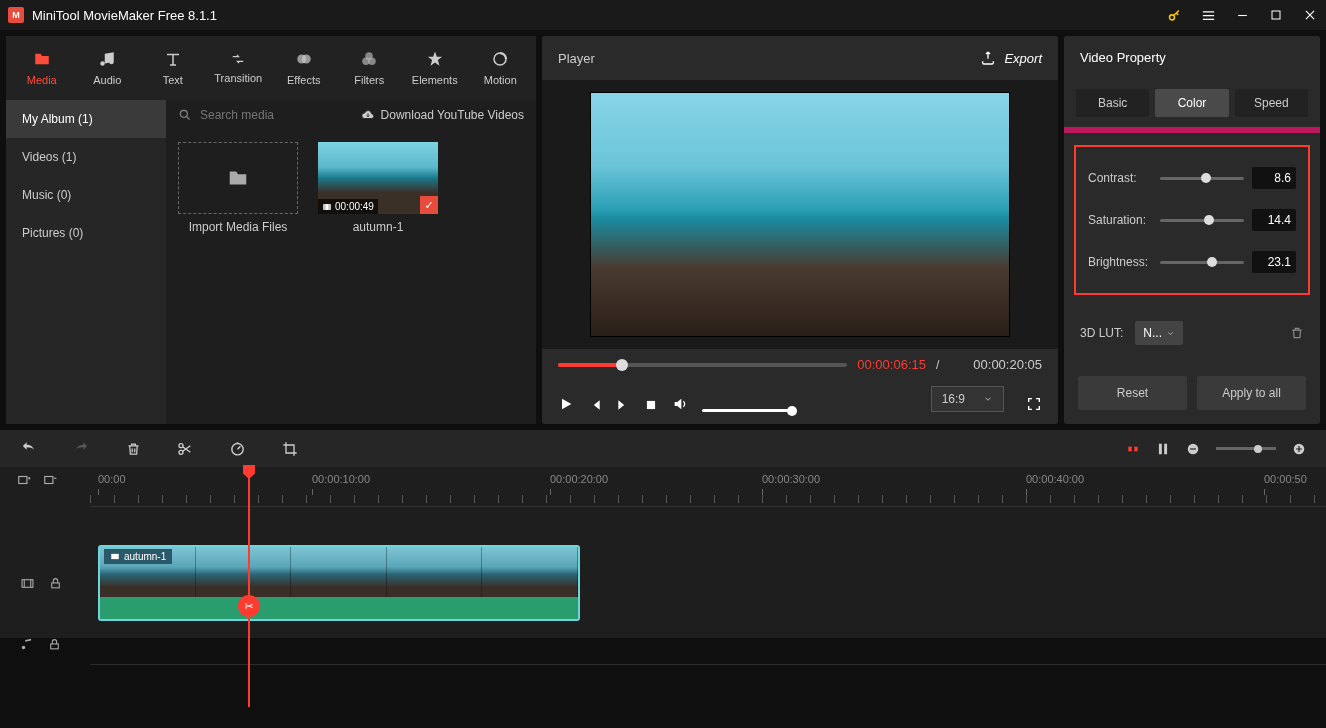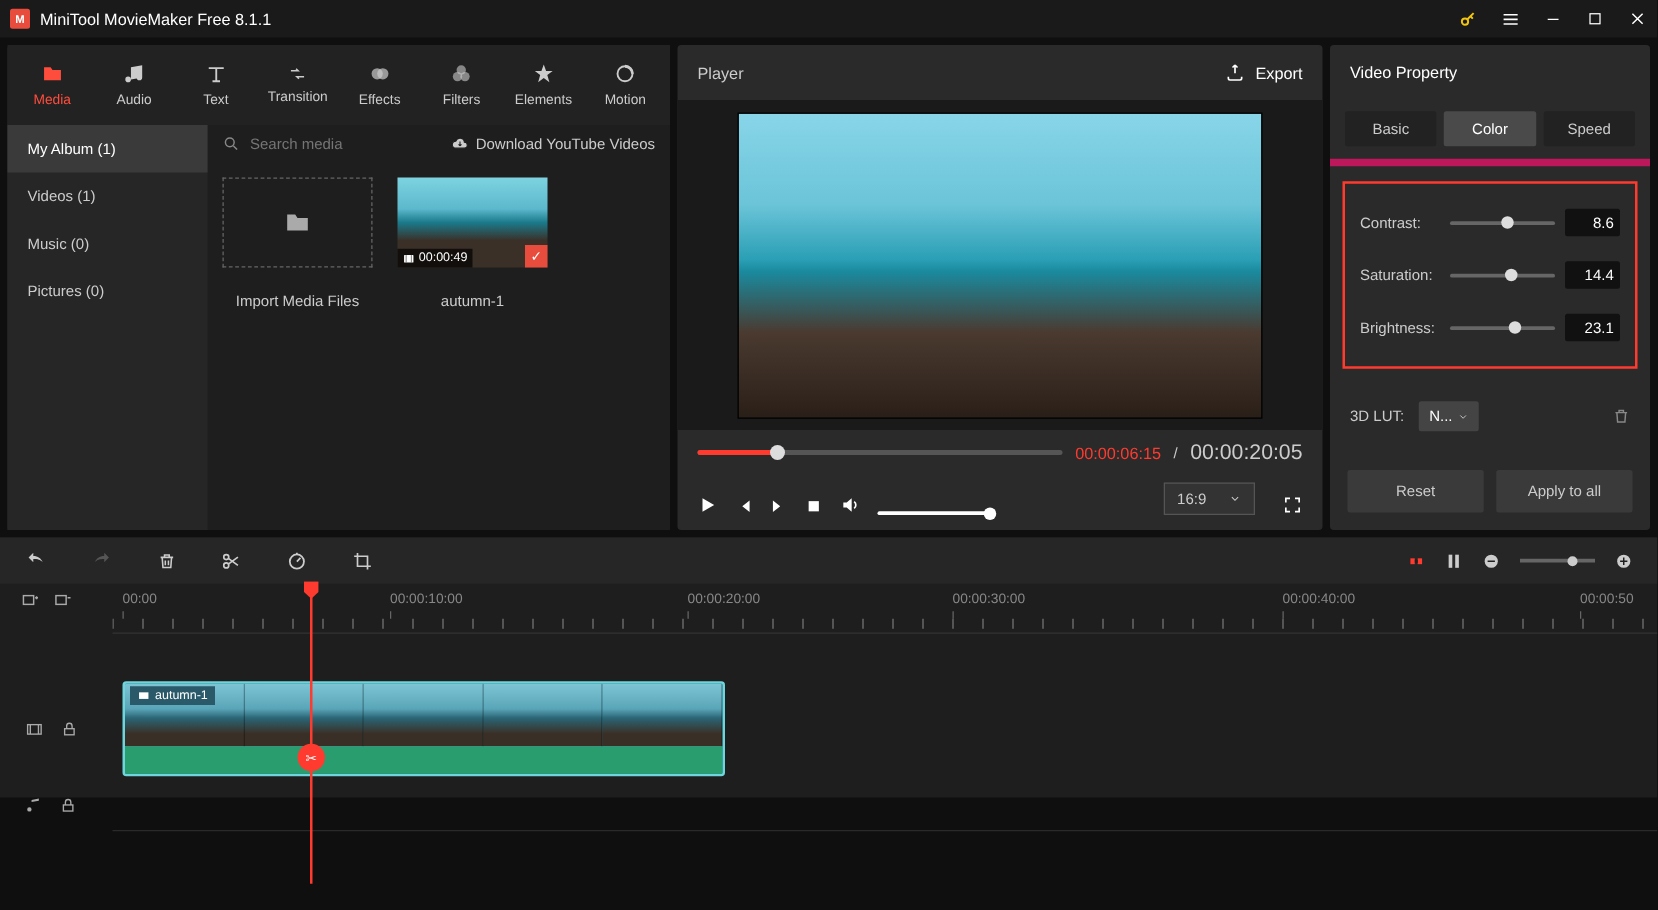--- a/index.html
+++ b/index.html
@@ -26,40 +26,40 @@
 .tab .label { font-size: 11px; }
 .media-area { flex: 1; display: flex; background: #1e1e1e; }
 .album-list { width: 160px; background: #262626; }
 .album-item { padding: 12px 16px; cursor: pointer; font-size: 12px; color: #ccc; }
 .album-item.active { background: #3a3a3a; color: #fff; }
 .media-content { flex: 1; display: flex; flex-direction: column; }
 .media-toolbar { display: flex; align-items: center; padding: 8px 12px; gap: 8px; }
 .search-input { flex: 1; max-width: 140px; background: transparent; border: none; color: #aaa; font-size: 12px; outline: none; }
 .download-link { margin-left: auto; color: #ccc; font-size: 12px; cursor: pointer; display: flex; align-items: center; gap: 6px; }
 .media-grid { display: flex; gap: 20px; padding: 12px; }
-.media-item { display: flex; flex-direction: column; align-items: center; gap: 20px; }
+.media-item { display: flex; flex-direction: column; align-items: center; gap: 6px; }
 .import-box { width: 120px; height: 72px; border: 1.5px dashed #666; display: flex; align-items: center; justify-content: center; color: #999; font-size: 22px; cursor: pointer; }
 .thumb-box { width: 120px; height: 72px; background: linear-gradient(to bottom, #7dd3e0 0%, #5cb8cc 35%, #1a7a8c 50%, #3a3028 70%); position: relative; cursor: pointer; }
 .thumb-duration { position: absolute; bottom: 0; left: 0; background: rgba(0,0,0,0.7); color: #fff; font-size: 10px; padding: 2px 4px; display: flex; align-items: center; gap: 3px; }
 .thumb-check { position: absolute; bottom: 0; right: 0; width: 18px; height: 18px; background: #e74c3c; color: #fff; display: flex; align-items: center; justify-content: center; font-size: 11px; }
 .media-label { font-size: 12px; color: #ccc; }
 
 
 .player-panel { flex: 1; display: flex; flex-direction: column; }
 .player-header { display: flex; align-items: center; padding: 14px 16px; font-size: 13px; }
 .player-header .spacer { flex: 1; }
-.export-btn { display: flex; align-items: center; gap: 8px; color: #fff; cursor: pointer; font-size: 13px; }
+.export-btn { display: flex; align-items: center; gap: 8px; color: #fff; cursor: pointer; font-size: 13px; font-style: italic; }
 .preview { flex: 1; display: flex; align-items: center; justify-content: center; background: #1a1a1a; padding: 8px; }
 .preview-canvas { width: 420px; height: 245px; background: linear-gradient(to bottom, #88d5e8 0%, #6bc4d8 30%, #2a9fb5 48%, #1a8a9e 52%, #4a3a30 72%, #2a1f18 100%); position: relative; border: 1px solid #000; }
 .seek-row { display: flex; align-items: center; padding: 8px 16px; gap: 10px; }
 .seek-bar { flex: 1; height: 4px; background: #555; position: relative; border-radius: 2px; }
 .seek-fill { position: absolute; left: 0; top: 0; height: 100%; width: 22%; background: #ff3b2f; border-radius: 2px; }
 .seek-thumb { position: absolute; left: 22%; top: 50%; width: 12px; height: 12px; background: #ddd; border-radius: 50%; transform: translate(-50%, -50%); }
 .time-current { color: #ff3b2f; font-size: 13px; }
-.time-total { color: #ccc; font-size: 17px; }
+.time-total { color: #ccc; font-size: 13px; margin-left: 24px; }
 .controls-row { display: flex; align-items: flex-end; padding: 6px 16px 12px; gap: 14px; }
 .ctrl-btn { color: #fff; font-size: 14px; cursor: pointer; }
 .vol-bar { width: 90px; height: 3px; background: #fff; position: relative; border-radius: 2px; }
 .vol-thumb { position: absolute; right: 0; top: 50%; width: 10px; height: 10px; background: #fff; border-radius: 50%; transform: translate(50%, -50%); }
 .ratio-select { margin-left: auto; background: #333; border: 1px solid #555; color: #ccc; padding: 5px 10px; display: flex; align-items: center; gap: 18px; cursor: pointer; font-size: 12px; }
 .fullscreen-btn { color: #fff; font-size: 14px; cursor: pointer; margin-left: 8px; }
 
 
 .right-panel { width: 256px; display: flex; flex-direction: column; }
 .right-header { padding: 14px 16px; font-size: 13px; color: #fff; }

